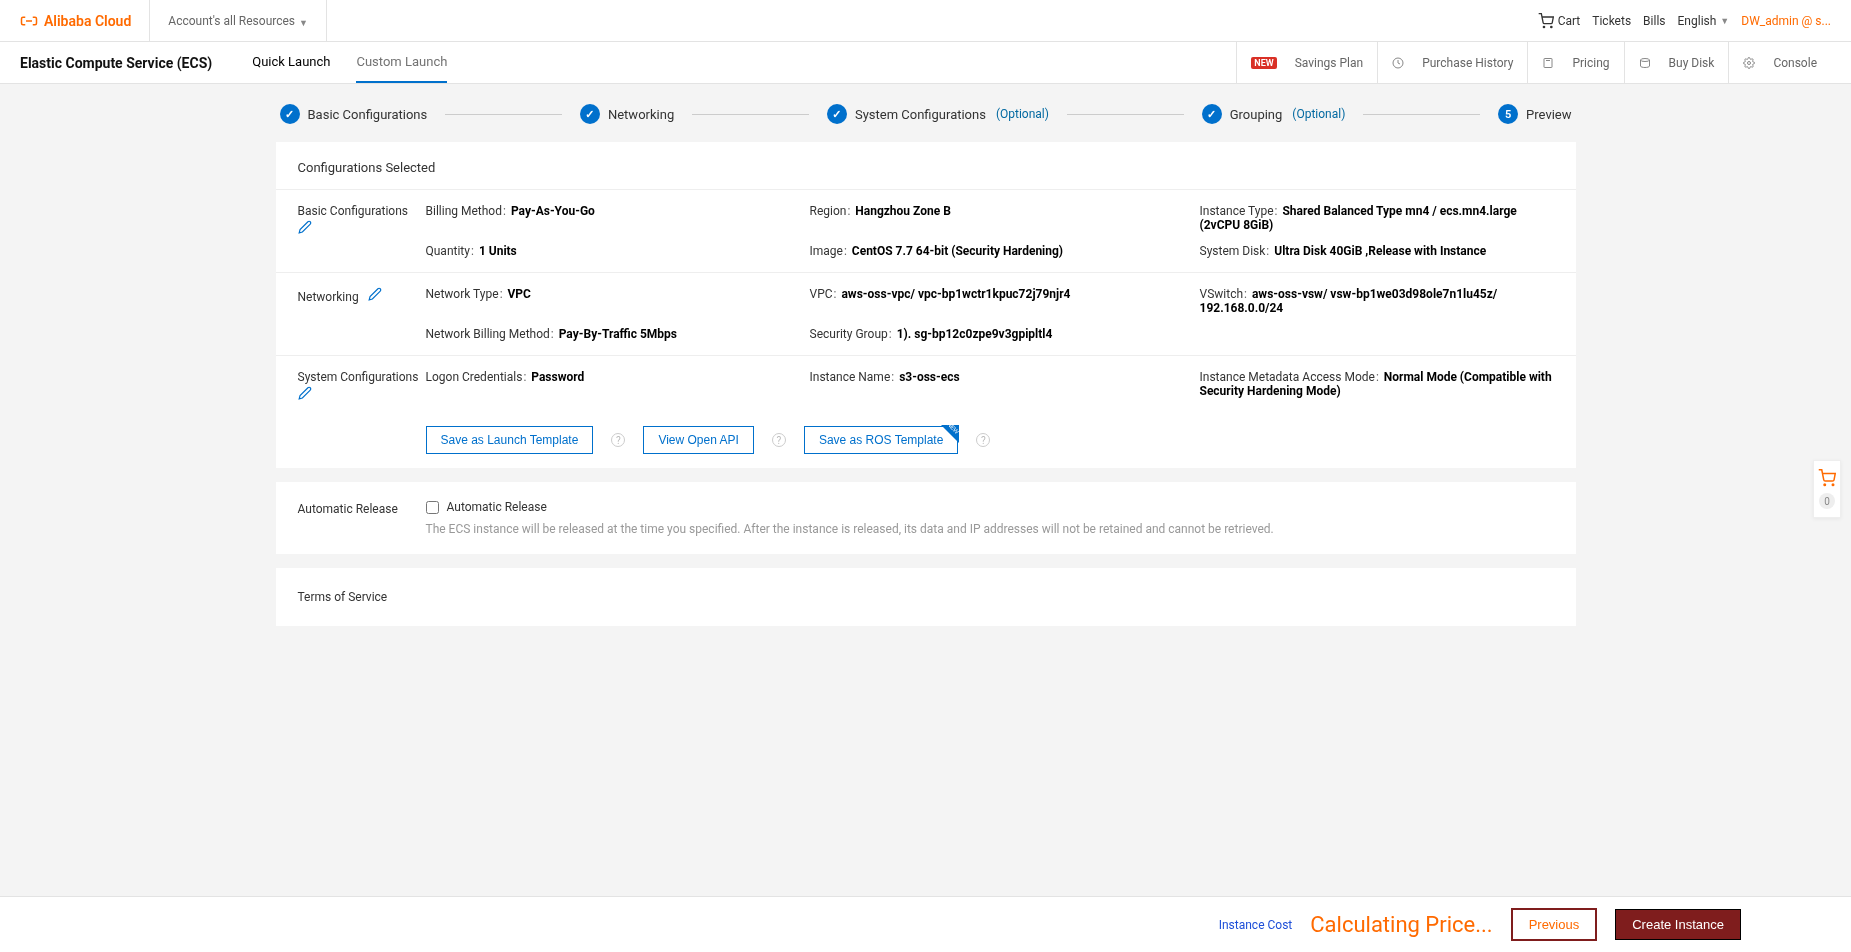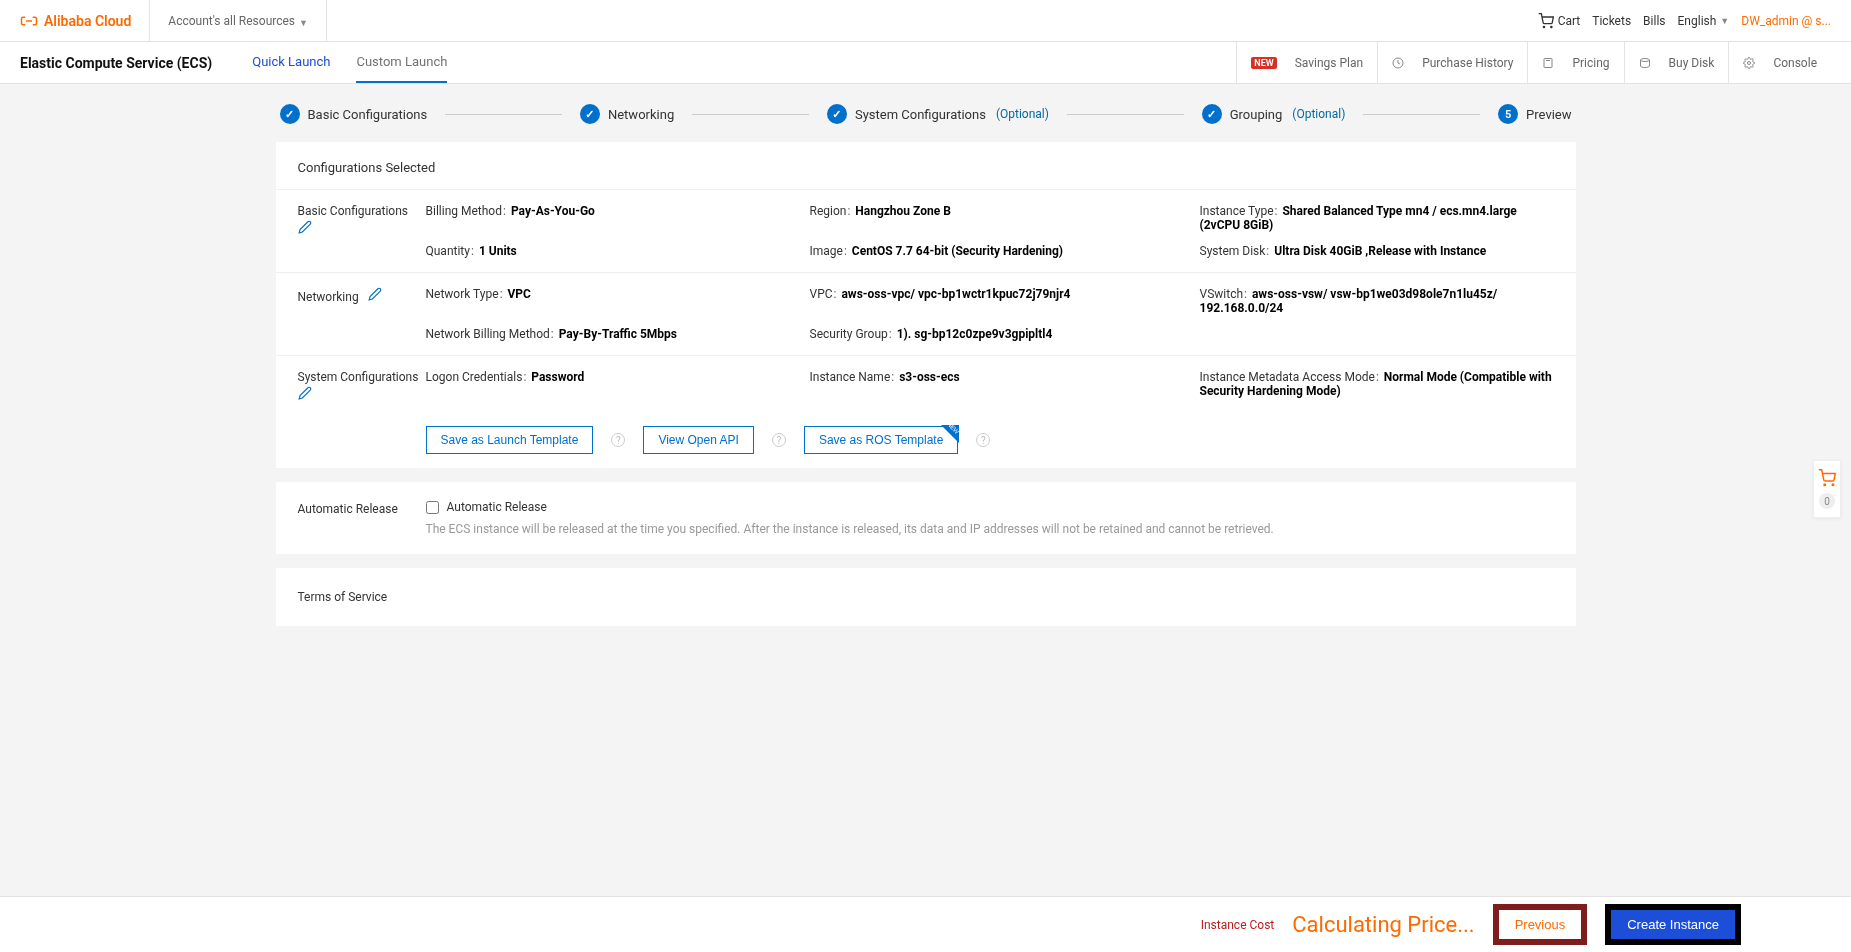--- a/index.html
+++ b/index.html
@@ -14,21 +14,21 @@
   .spacer { flex: 1; }
   .top-links { display: flex; align-items: center; gap: 12px; }
   .top-link { color: #333; font-size: 12px; cursor: pointer; display: flex; align-items: center; gap: 4px; }
   .top-link.orange { color: #ff6a00; }
   .cart-icon { width: 16px; height: 16px; }
 
   
   .sub-header { display: flex; align-items: center; height: 42px; border-bottom: 1px solid #e3e3e3; padding: 0 20px; background: #fff; }
   .page-title { font-size: 14px; font-weight: 700; color: #111; margin-right: 40px; }
   .tabs { display: flex; gap: 26px; height: 100%; align-items: center; }
-  .tab { color: #1d4ed8; font-size: 13px; cursor: pointer; height: 100%; display: flex; align-items: center; border-bottom: 2px solid transparent; }
+  .tab { color: #000000; font-size: 13px; cursor: pointer; height: 100%; display: flex; align-items: center; border-bottom: 2px solid transparent; }
   .tab.active { color: #737373; border-bottom-color: #0070cc; }
   .sub-actions { display: flex; align-items: center; gap: 0; margin-left: auto; }
   .sub-action { color: #666; font-size: 12px; cursor: pointer; display: flex; align-items: center; gap: 18px; padding: 0 14px; border-left: 1px solid #e3e3e3; height: 42px; }
   .badge-new { background: #d93026; color: #fff; font-size: 9px; padding: 1px 3px; border-radius: 2px; font-weight: 600; }
   .mini-icon { width: 12px; height: 12px; color: #888; }
 
   
   .main { background: #f4f4f4; padding: 20px 0 88px 0; min-height: calc(100vh - 84px); }
   .container { width: 1300px; margin: 0 auto; }
 
@@ -73,24 +73,24 @@
   .link-blue { color: #0070cc; cursor: pointer; }
   .tos-and { color: #666; margin: 0 4px; }
 
   
   .side-cart { position: fixed; right: 10px; top: 460px; width: 28px; background: #fff; border: 1px solid #eee; box-shadow: 0 1px 4px rgba(0,0,0,0.06); display: flex; flex-direction: column; align-items: center; padding: 8px 0; gap: 6px; }
   .side-cart .sc-icon { color: #ff6a00; width: 18px; height: 18px; }
   .side-cart .sc-badge { background: #eee; color: #888; font-size: 10px; width: 16px; height: 16px; border-radius: 50%; display: flex; align-items: center; justify-content: center; }
 
   
   .footer { position: fixed; bottom: 0; left: 0; right: 0; height: 56px; background: #fff; border-top: 1px solid #e3e3e3; display: flex; align-items: center; justify-content: flex-end; padding: 0 110px 0 20px; gap: 18px; }
-  .cost-label { color: #b91c1c; font-size: 12px; }
+  .cost-label { color: #1d4ed8; font-size: 12px; }
   .cost-value { color: #ff6a00; font-size: 22px; }
-  .btn-prev { border: 6px solid #7f1d1d; color: #ff6a00; background: #fff; padding: 7px 16px; font-size: 13px; cursor: pointer; }
-  .btn-create { border: 6px solid #000000; color: #fff; background: #1d4ed8; padding: 7px 16px; font-size: 13px; cursor: pointer; }
+  .btn-prev { border: 2px solid #7f1d1d; color: #ff6a00; background: #fff; padding: 7px 16px; font-size: 13px; cursor: pointer; }
+  .btn-create { border: 1px solid #000000; color: #fff; background: #7f1d1d; padding: 7px 16px; font-size: 13px; cursor: pointer; }
 
   .chev { font-size: 9px; color: #888; }
 </style>
 </head>
 <body>
 
 <div class="top-header">
   <div class="logo">
     <svg viewBox="0 0 24 24" fill="none" stroke="#ff6a00" stroke-width="2">
         <path d="M7 7H4a2 2 0 0 0-2 2v6a2 2 0 0 0 2 2h3M17 7h3a2 2 0 0 1 2 2v6a2 2 0 0 1-2 2h-3M8 12h8"></path>

